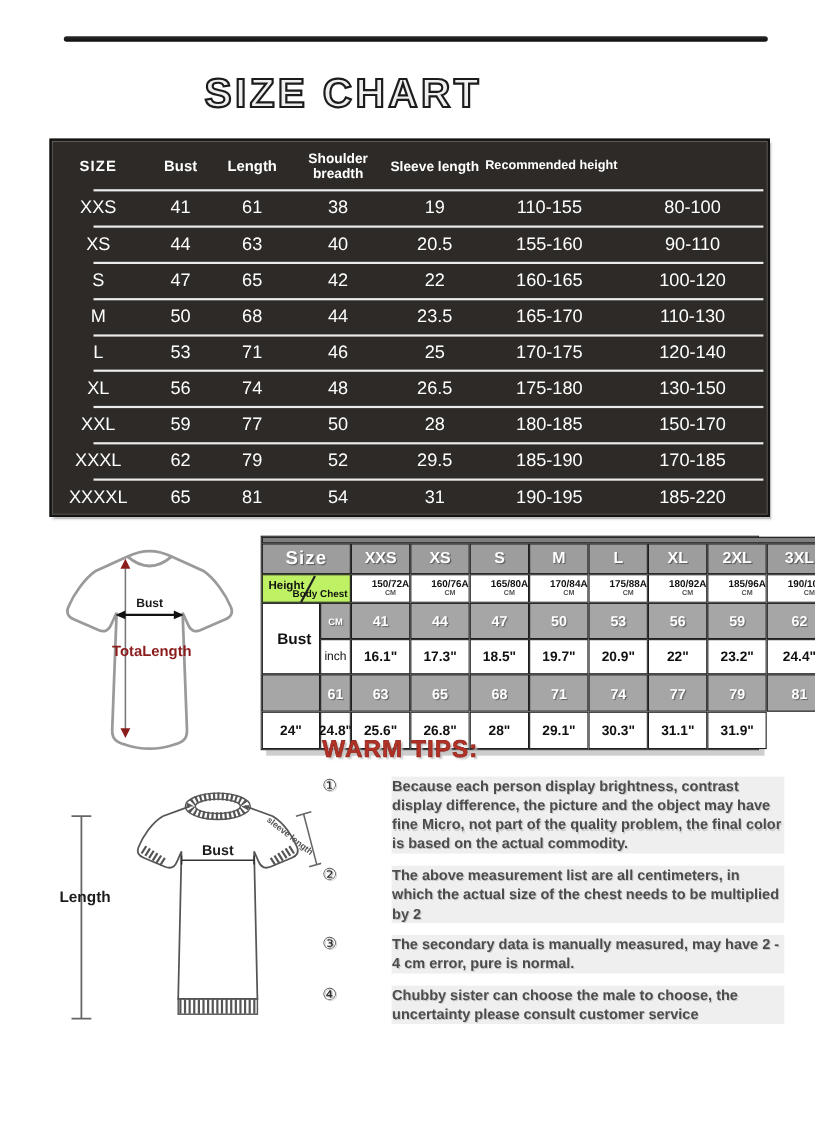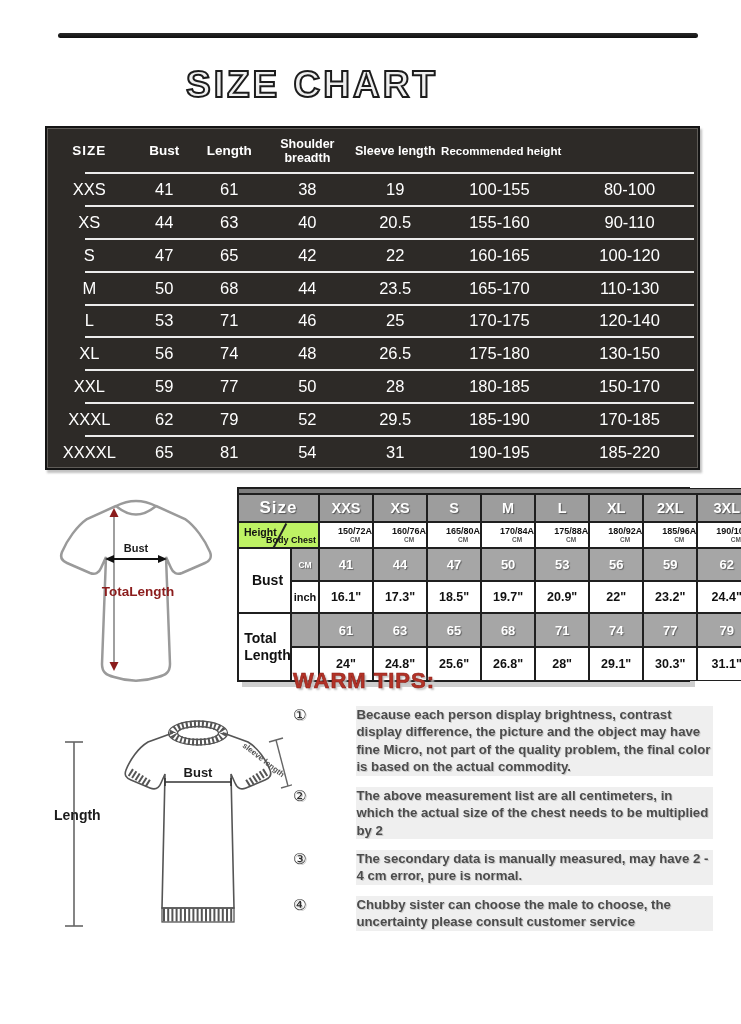--- a/index.html
+++ b/index.html
@@ -70,21 +70,21 @@
   .dt-h .hu { font-size:6.5px; font-weight:bold; color:#555; text-transform:uppercase; line-height:1; }
   .dt-rowlabel { background:#fff; color:#111; font-weight:bold; font-size:14px;
                  justify-content:flex-start; padding-left:6px; line-height:1.25; }
   .dt-bustlabel { grid-row:4 / 6; }
   .dt-totallabel { grid-row:6 / 8; }
   .dt-cell-gray { background:#a6a6a6; color:#fff; font-weight:bold; font-size:13px;
                   text-shadow:1px 1px 1px rgba(0,0,0,.4); }
   .dt-cell-white { background:#fff; color:#111; font-weight:bold; font-size:12.5px; }
   .dt-unit-cm { background:#a6a6a6; color:#fff; font-weight:bold; font-size:8.5px;
                 text-transform:uppercase; text-shadow:1px 1px 1px rgba(0,0,0,.4); }
-  .dt-unit-inch { background:#fff; color:#111; font-weight:bold; font-size:11px;text-align:center; }
+  .dt-unit-inch { background:#fff; color:#111; font-weight:normal; font-size:11px;text-align:center; }
 
   
   .tips { position:absolute; left:293px; top:668px; width:420px; }
   .tips-title {
     font-size:22px; font-weight:bold; letter-spacing:1px; color:#b23227;
     -webkit-text-stroke:0.6px #8c1f17;
     text-shadow:2px 2px 2px #c2c2c2; margin-bottom:12px;
   }
   .tip { display:flex; gap:6px; margin-bottom:11px; }
   .tip-bullet { font-size:15px; line-height:1.25; color:#2f2f2f; flex:none;
@@ -115,21 +115,21 @@
     <div class="h5">Recommended height</div>
   </div>
   <div class="mt-sep"></div>
 
   <div class="mt-row">
     <div>XXS</div>
     <div>41</div>
     <div>61</div>
     <div>38</div>
     <div>19</div>
-    <div>100-155</div>
+    <div>110-155</div>
     <div>80-100</div>
   </div>
   <div class="mt-sep"></div>
 
   <div class="mt-row">
     <div>XS</div>
     <div>44</div>
     <div>63</div>
     <div>40</div>
     <div>20.5</div>
@@ -300,21 +300,20 @@
   <div class="dt-cell-white">16.1"</div>
   <div class="dt-cell-white">17.3"</div>
   <div class="dt-cell-white">18.5"</div>
   <div class="dt-cell-white">19.7"</div>
   <div class="dt-cell-white">20.9"</div>
   <div class="dt-cell-white">22"</div>
   <div class="dt-cell-white">23.2"</div>
   <div class="dt-cell-white">24.4"</div>
   <div class="dt-cell-white">25.6"</div>
 
-  <div class="dt-rowlabel dt-totallabel">Total Length</div>
   <div class="dt-unit-cm"></div>
   <div class="dt-cell-gray">61</div>
   <div class="dt-cell-gray">63</div>
   <div class="dt-cell-gray">65</div>
   <div class="dt-cell-gray">68</div>
   <div class="dt-cell-gray">71</div>
   <div class="dt-cell-gray">74</div>
   <div class="dt-cell-gray">77</div>
   <div class="dt-cell-gray">79</div>
   <div class="dt-cell-gray">81</div>

